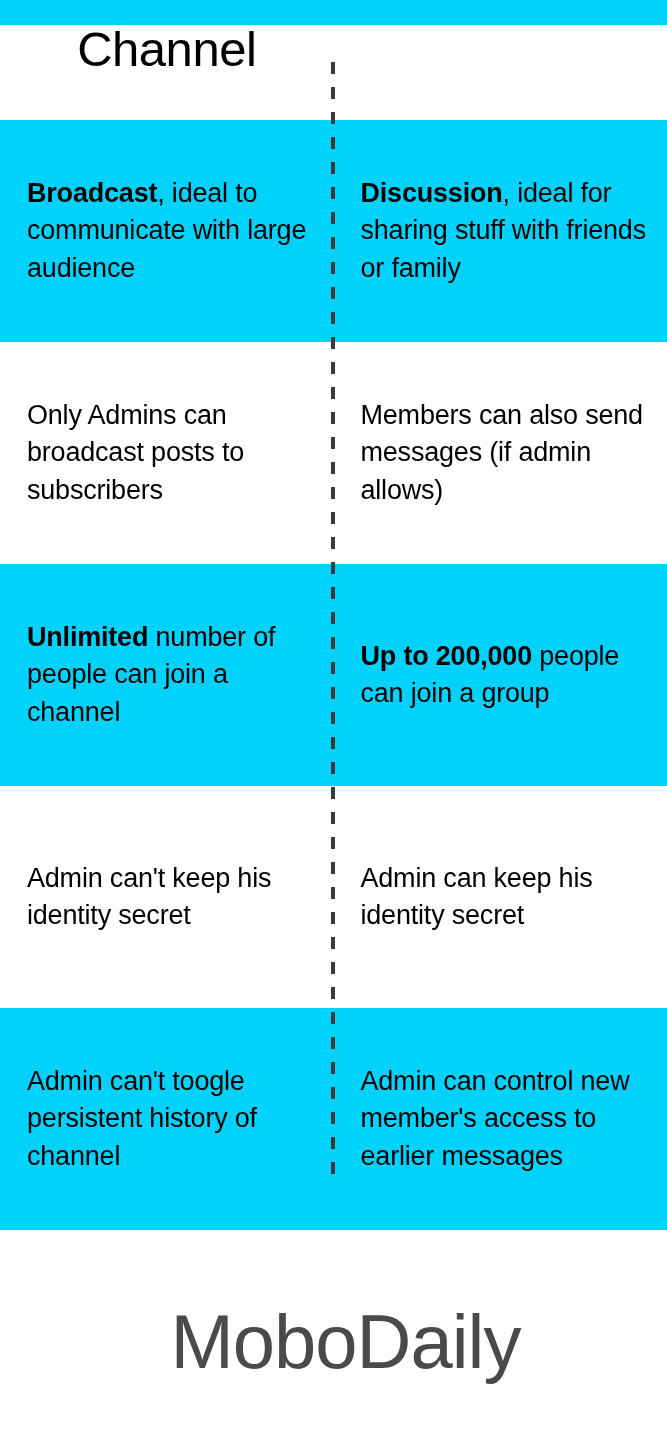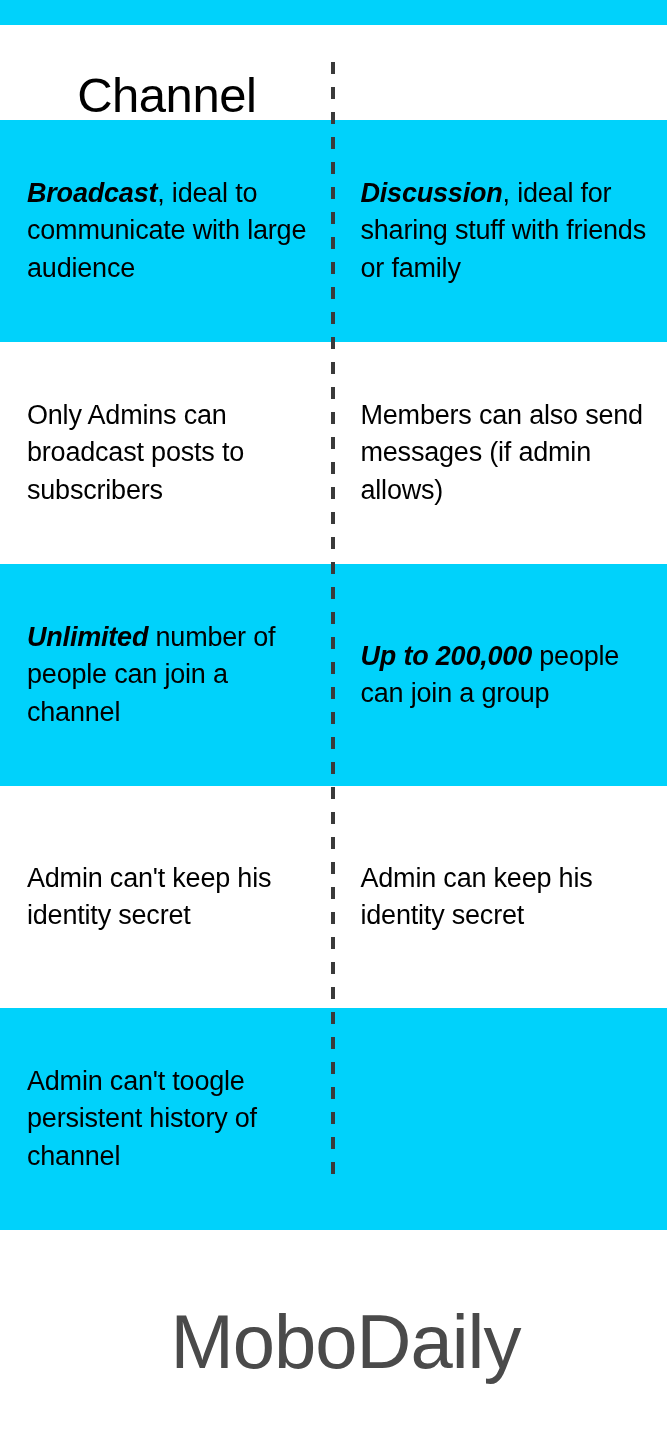--- a/index.html
+++ b/index.html
@@ -38,21 +38,21 @@
     top: 25px;
     left: 0;
     width: 667px;
     height: 95px;
     display: flex;
     background: #ffffff;
   }
   .header-cell {
     width: 333.5px;
     display: flex;
-    align-items: flex-end;
+    align-items: flex-start;
     justify-content: center;
   }
   .header-text {
     font-family: "Liberation Sans", sans-serif;
     font-size: 49px;
     font-weight: 300;
     letter-spacing: -0.5px;
     color: #000000;
     line-height: 1;
   }
@@ -85,21 +85,20 @@
   .cell-text {
     font-family: "Liberation Sans", sans-serif;
     font-size: 27px;
     font-weight: 400;
     line-height: 1.38;
     color: #000000;
     letter-spacing: -0.2px;
   }
   .cell-text b {
     font-weight: 700;
-    font-style: italic;
   }
 
   
   .divider {
     position: absolute;
     left: 331px;
     top: 62px;
     width: 4px;
     height: 1118px;
     background-image: linear-gradient(
@@ -183,20 +182,23 @@
       </div>
       <div class="cell left">
         <div class="cell-text">Admin can keep his identity secret</div>
       </div>
     </div>
 
     <div class="row shaded">
       <div class="cell left">
         <div class="cell-text">Admin can't toogle persistent history of channel</div>
       </div>
+      <div class="cell right">
+        <div class="cell-text">Admin can control new member's access to earlier messages</div>
+      </div>
     </div>
 
   </div>
 
   <div class="divider"></div>
 
   <div class="footer">
     <span class="brand">MoboDaily</span>
   </div>
 

